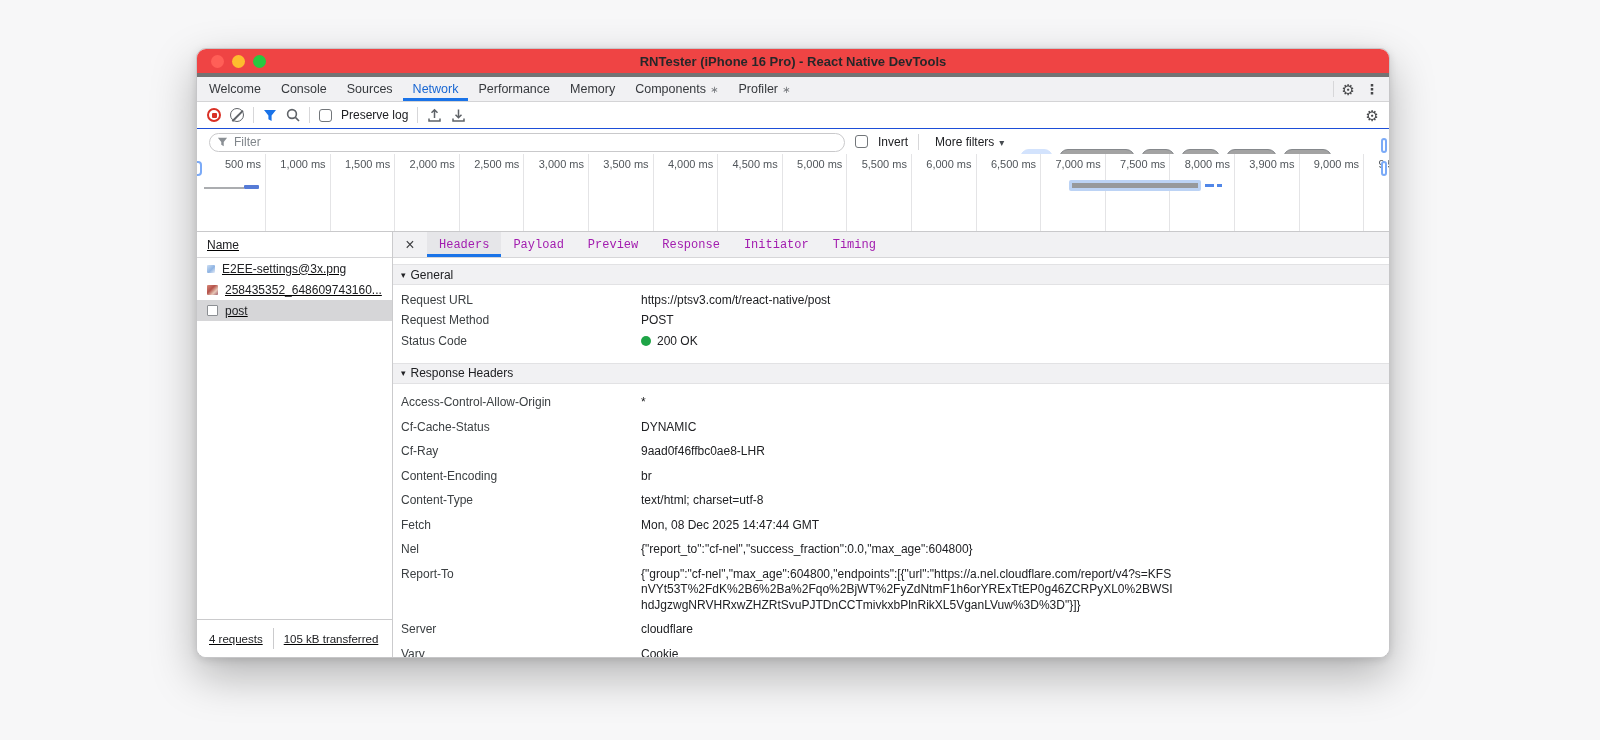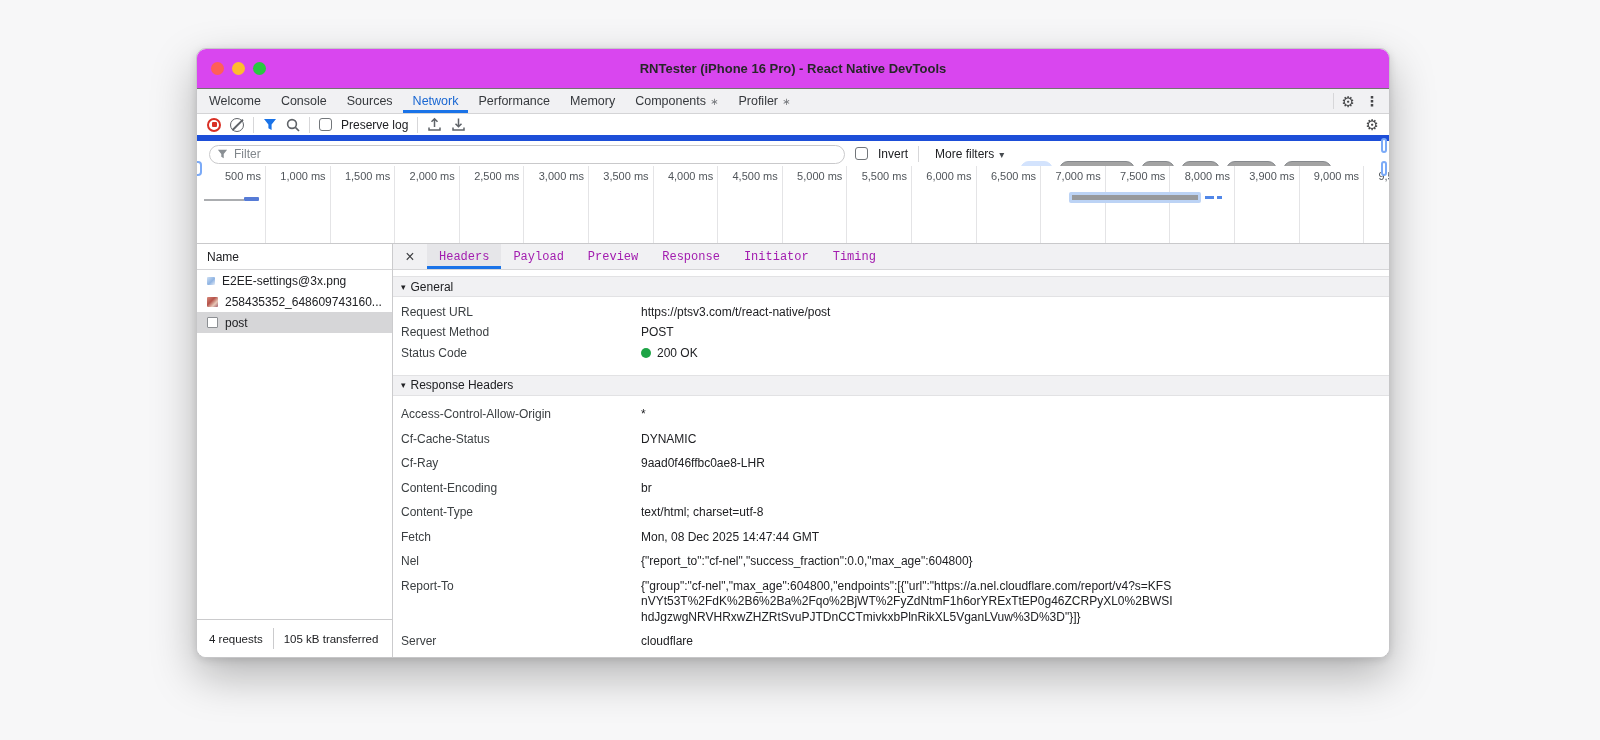--- a/index.html
+++ b/index.html
@@ -1,37 +1,37 @@
 <!DOCTYPE html>
 <html><head>
 <meta charset="utf-8">
 <style>
   * { margin:0; padding:0; box-sizing:border-box; }
   html,body { width:1600px; height:740px; background:#f7f7f8; font-family:"Liberation Sans","DejaVu Sans",sans-serif; overflow:hidden; }
   .window { position:absolute; left:196px; top:48px; width:1194px; height:610px; background:#fff;
             border:1px solid #c6c6c8; border-radius:10px; box-shadow:0 18px 45px rgba(0,0,0,.28), 0 2px 8px rgba(0,0,0,.12); overflow:hidden;
             display:flex; flex-direction:column; }
   
-  .titlebar { height:40px; background:#d946ef; border-bottom:1px solid #737373; display:flex; align-items:center; position:relative; flex-shrink:0; }
+  .titlebar { height:28px; background:#ef4444; border-bottom:4px solid #737373; display:flex; align-items:center; position:relative; flex-shrink:0; }
   .lights { display:flex; gap:8px; margin-left:14px; }
   .light { width:13px; height:13px; border-radius:50%; }
   .light.r { background:#ff5f57; } .light.y { background:#febc2e; } .light.g { background:#28c840; }
   .win-title { position:absolute; left:0; right:0; text-align:center; font-size:13px; font-weight:bold; color:#272729; pointer-events:none; }
   
   .tabbar { height:25px; background:#f1f1f3; border-bottom:1px solid #d4d4d6; display:flex; align-items:stretch; flex-shrink:0; padding-left:2px; position:relative; }
   .mtab { display:flex; align-items:center; padding:0 10px; font-size:12.5px; color:#36393d; cursor:default; border-bottom:3px solid transparent; padding-top:3px; }
   .mtab.active { color:#1967d2; border-bottom-color:#1a73e8; }
   .mtab-badge { font-size:10px; color:#74777b; margin-left:4px; }
   .mtab-badge:empty { display:none; }
   .tabbar-right { margin-left:auto; display:flex; align-items:center; gap:8px; padding-right:8px; }
   .vsep { width:1px; height:16px; background:#d7d7d9; }
   .gear-glyph { font-size:15px; color:#47484a; line-height:1; }
   .kebab-glyph { font-size:14px; font-weight:bold; color:#47484a; line-height:1; padding:0 2px; }
   
-  .nettoolbar { height:27px; background:#ffffff; border-bottom:6px solid #1d4ed8; display:flex; align-items:center; gap:9px; padding:2px 10px; flex-shrink:0; }
+  .nettoolbar { height:27px; background:#ffffff; border-bottom:1px solid #1d4ed8; display:flex; align-items:center; gap:9px; padding:2px 10px; flex-shrink:0; }
   .ic-record { width:14px; height:14px; border:2px solid #d93025; border-radius:50%; position:relative; }
   .ic-record::after { content:""; position:absolute; inset:2.5px; background:#d93025; border-radius:1px; }
   .ic-clear { width:14px; height:14px; border:1.5px solid #5f6368; border-radius:50%; position:relative; }
   .ic-clear::after { content:""; position:absolute; left:-1px; top:5.5px; width:15px; height:1.5px; background:#5f6368; transform:rotate(-45deg); }
   .chk { width:13px; height:13px; border:1.4px solid #72767a; border-radius:3px; background:#fff; flex-shrink:0; }
   .tb-label { font-size:12px; color:#202124; }
   .toolbar-gear { margin-left:auto; }
   svg.icn { display:block; }
   
   .filterrow { height:25px; background:#fff; display:flex; align-items:center; padding:0 12px; gap:10px; flex-shrink:0; }
@@ -55,21 +55,21 @@
   .wf-halo { left:872px; top:26px; width:132px; height:11px; background:#bcd3f5; border-radius:2px; }
   .wf-gray2 { position:absolute; left:3px; top:3px; right:3px; bottom:3px; background:#97999c; }
   .wf-dash1 { left:1008px; top:30px; width:9px; height:3px; background:#5187e8; }
   .wf-dash2 { left:1020px; top:30px; width:5px; height:3px; background:#5187e8; }
   .scroll-thumb { position:absolute; width:6px; height:15px; background:#fff; border:2px solid #7baaf7; border-radius:4px; z-index:5; }
   .thumb-filter { right:2px; top:89px; }
   .thumb-tl-r { right:2px; top:112px; }
   .thumb-tl-l { left:0px; top:112px; width:5px; border-left:none; border-radius:0 4px 4px 0; }
   
   .content { flex:1; display:flex; min-height:0; }
-  .leftpanel { width:196px; border-right:1px solid #cbcbcd; display:flex; flex-direction:column; flex-shrink:0; }
+  .leftpanel { width:196px; border-right:1px solid #cbcbcd; display:flex; flex-direction:column; flex-shrink:0;text-decoration:underline; }
   .name-header { height:26px; border-bottom:1px solid #d6d6d8; display:flex; align-items:center; padding-left:10px; font-size:12px; color:#202124; background:#fff; flex-shrink:0; }
   .req-list { flex:1; overflow:hidden; }
   .req-row { height:21px; display:flex; align-items:center; padding-left:10px; gap:7px; font-size:12px; color:#202124; white-space:nowrap; }
   .req-row.selected { background:#d6d6d8; }
   .req-icon { flex-shrink:0; }
   .ic-thumb-blue { width:8px; height:8px; border-radius:1px; background:linear-gradient(135deg,#cfe0f4 0%,#8fb4e3 55%,#e8eef8 100%); }
   .ic-thumb-red { width:11px; height:10px; border-radius:1px; background:linear-gradient(135deg,#d98a7a 0%,#b4524a 40%,#e8c9b8 70%,#a05a6a 100%); }
   .ic-doc { width:11px; height:11px; border:1.4px solid #8c8f93; border-radius:1px; background:#fff; }
   .req-name { overflow:hidden; text-overflow:clip; }
   .statusbar-left { height:38px; border-top:1px solid #cbcbcd; display:flex; align-items:center; gap:10px; padding-left:12px; font-size:11.5px; color:#202124; background:#fff; flex-shrink:0; }

